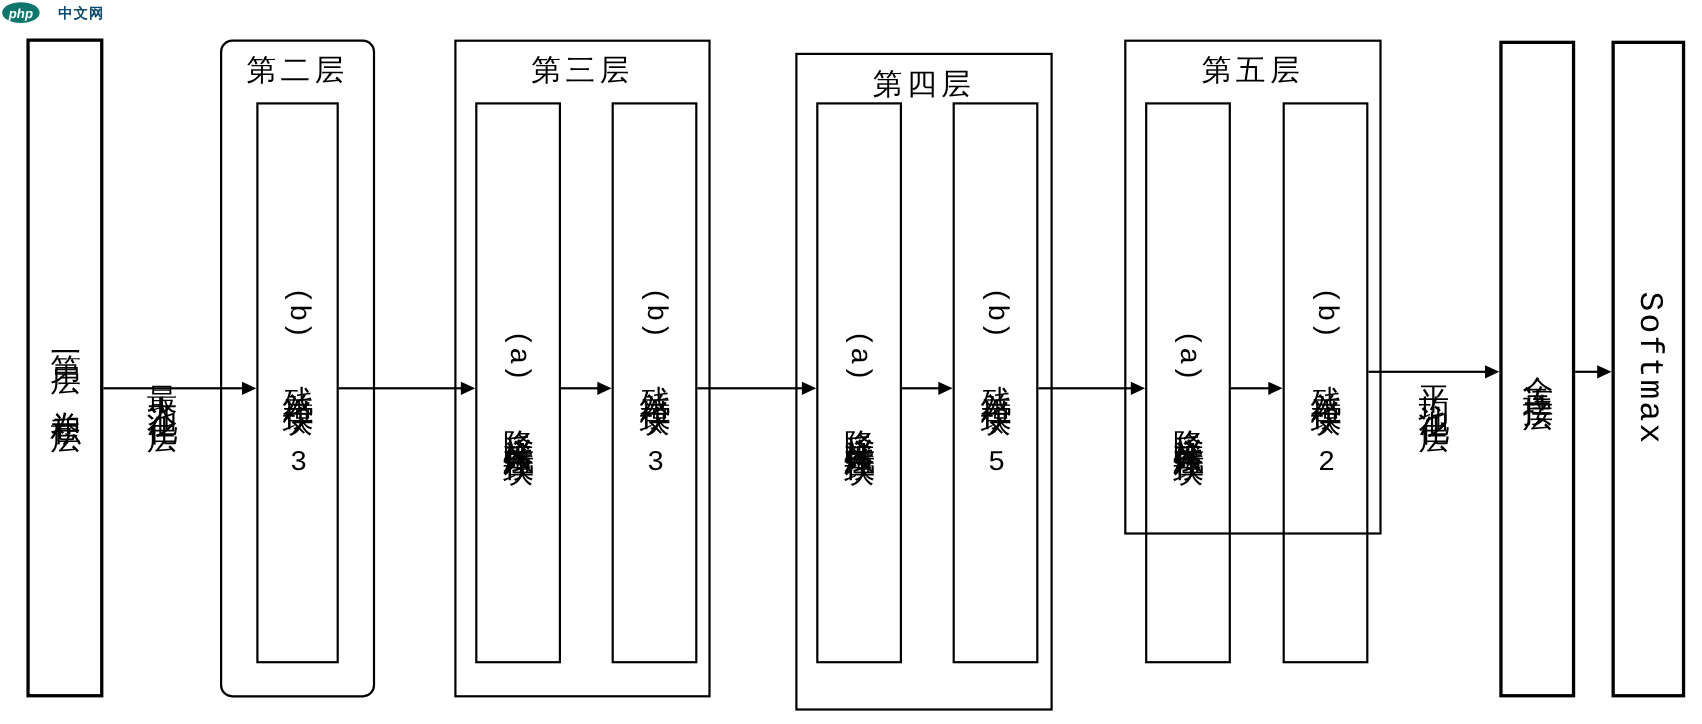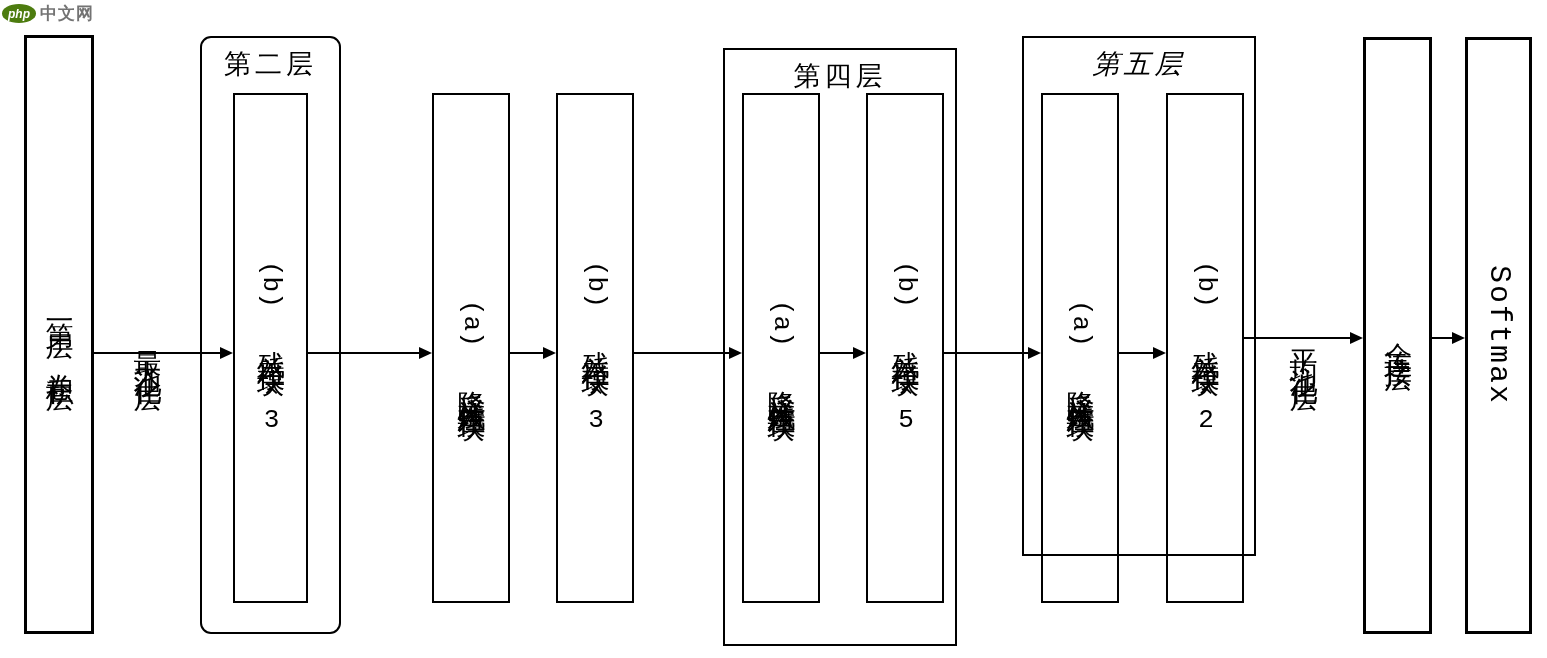--- a/index.html
+++ b/index.html
@@ -8,27 +8,27 @@
     width:1547px;height:658px;
     background:#ffffff;
     font-family:"DejaVu Serif", serif;
     color:#000;
     overflow:hidden;
   }
   
   .logo{position:absolute;left:2px;top:2px;display:flex;align-items:center;gap:4px;}
   .logo-badge{
     display:flex;align-items:center;justify-content:center;
-    width:34px;height:19px;background:#4d7c0f;border-radius:50% / 50%;
+    width:34px;height:19px;background:#0f766e;border-radius:50% / 50%;
     color:#fff;font-family:"Liberation Sans",sans-serif;
     font-style:italic;font-weight:bold;font-size:12px;line-height:1;
   }
   .logo-name{
     font-family:"DejaVu Sans",sans-serif;
-    font-weight:bold;font-size:17px;letter-spacing:1px;color:#737373;
+    font-weight:bold;font-size:13px;letter-spacing:1px;color:#0c4a6e;margin-left:13px;
   }
   
   .box{position:absolute;border:2px solid #000;background:transparent;box-sizing:border-box;}
   .box.thick{border-width:3px;}
   .layer-title{
     position:absolute;top:8px;left:0;right:0;
     text-align:center;font-size:27px;letter-spacing:4px;white-space:nowrap;
   }
   
   .vtext{
@@ -82,20 +82,23 @@
   </div>
   <div class="box" style="left:233px;top:93px;width:75px;height:510px;">
     <div class="vtext">
       <span class="latin">(b)</span>
       <span class="cjk seg-gap">残差模块</span>
       <span class="upright seg-gap">×</span>
       <span class="upright">3</span>
     </div>
   </div>
 
+  <div class="box" style="left:413px;top:36px;width:233px;height:598px;">
+    <div class="layer-title">第三层</div>
+  </div>
   <div class="box" style="left:432px;top:93px;width:78px;height:510px;">
     <div class="vtext">
       <span class="latin">(a)</span>
       <span class="cjk tight seg-gap">降采样残差模块</span>
     </div>
   </div>
   <div class="box" style="left:556px;top:93px;width:78px;height:510px;">
     <div class="vtext">
       <span class="latin">(b)</span>
       <span class="cjk seg-gap">残差模块</span>
@@ -115,21 +118,21 @@
   </div>
   <div class="box" style="left:866px;top:93px;width:78px;height:510px;">
     <div class="vtext">
       <span class="latin">(b)</span>
       <span class="cjk seg-gap">残差模块</span>
       <span class="upright seg-gap">×</span>
       <span class="upright">5</span>
     </div>
   </div>
 
-  <div class="box" style="left:1022px;top:36px;width:234px;height:520px;font-style:italic;">
+  <div class="box" style="left:1022px;top:36px;width:234px;height:450px;">
     <div class="layer-title">第五层</div>
   </div>
   <div class="box" style="left:1041px;top:93px;width:78px;height:510px;">
     <div class="vtext">
       <span class="latin">(a)</span>
       <span class="cjk tight seg-gap">降采样残差模块</span>
     </div>
   </div>
   <div class="box" style="left:1166px;top:93px;width:78px;height:510px;">
     <div class="vtext">

